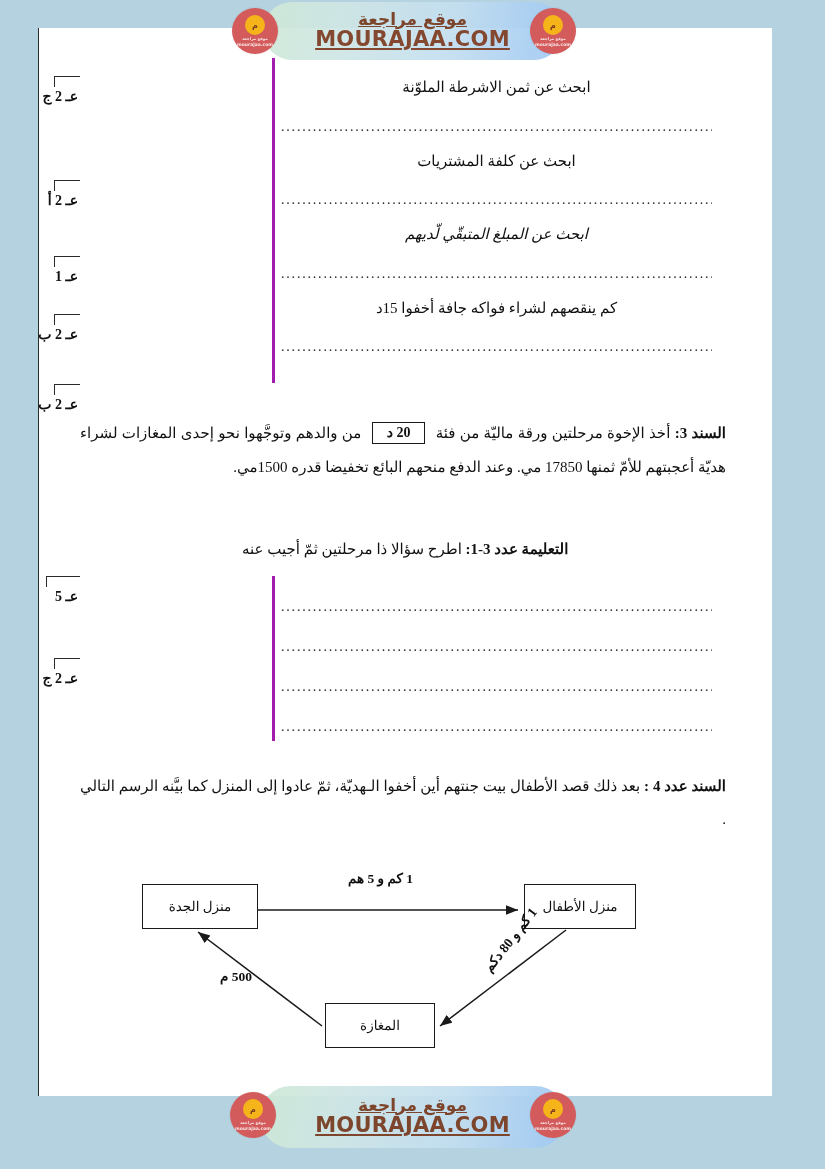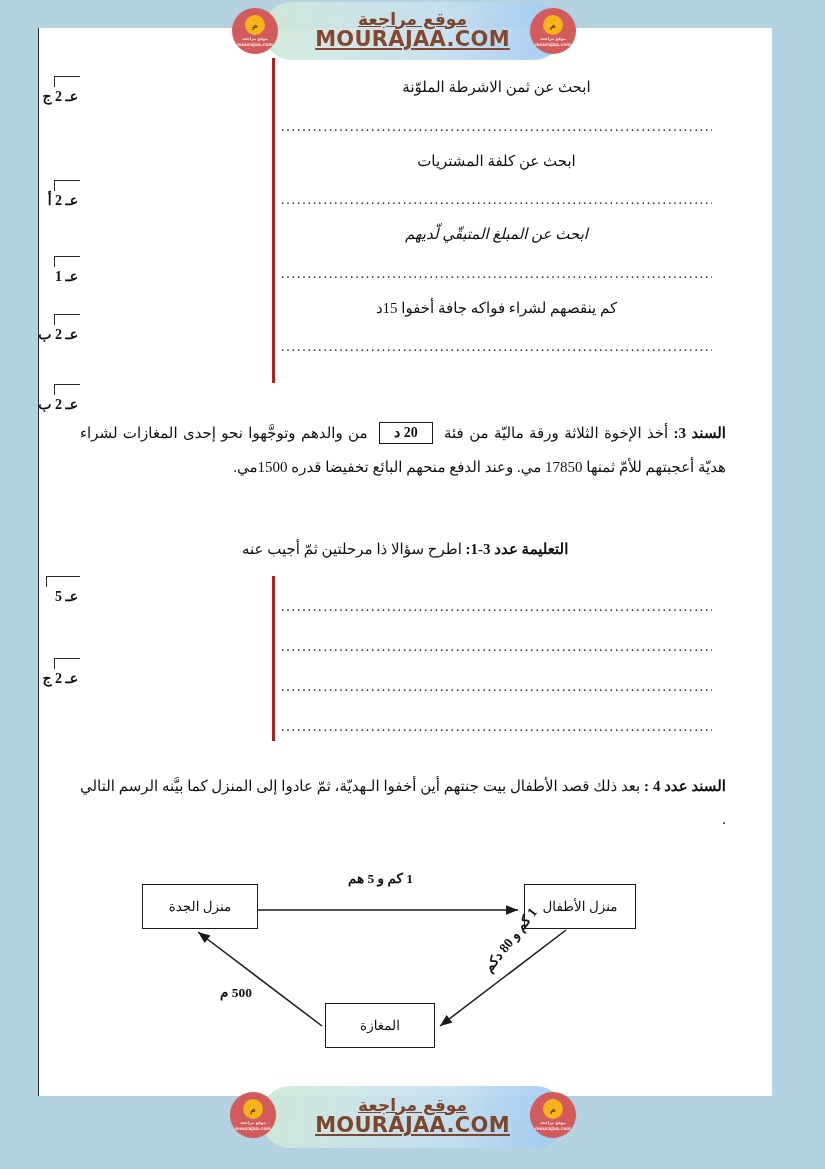--- a/index.html
+++ b/index.html
@@ -170,21 +170,21 @@
     top: 28px;
     width: 692px;
     height: 1068px;
     direction: rtl;
     color: #111;
   }
 
   
   .ruled-block {
     position: absolute;
-    border-left: 3px solid #b91c1c;
+    border-left: 3px solid #a21caf;
     box-sizing: border-box;
     padding-left: 6px;
   }
 
   .q-line {
     font-family: "Liberation Serif", "DejaVu Serif", serif;
     font-size: 15px;
     line-height: 1.3;
     text-align: center;
     white-space: nowrap;
@@ -261,21 +261,21 @@
     position: absolute;
     font-family: "Liberation Serif", serif;
     font-size: 13.5px;
     font-weight: 700;
     color: #111;
     white-space: nowrap;
     direction: rtl;
   }
   #lbl-top   { left: 268px; top: 30px; }
   #lbl-right { left: 400px; top: 125px; transform: rotate(-52deg); transform-origin: left top; }
-  #lbl-left  { left: 140px; top: 144px; text-align: right; }
+  #lbl-left  { left: 140px; top: 128px; text-align: right; }
 
   svg.edges { position: absolute; left: 0; top: 0; overflow: visible; }
 </style>
 </head>
 <body>
 
 <div id="page-bg"></div>
 <div id="paper"></div>
 
 <div id="margin-col">
@@ -321,21 +321,21 @@
 
     <div class="q-line" style="margin-top:17px;font-style:italic;">ابحث عن المبلغ المتبقّي لّديهم</div>
     <div class="dots" style="margin-top:21px;">...............................................................................................</div>
 
     <div class="q-line" style="margin-top:17px;">كم ينقصهم لشراء فواكه جافة أخفوا 15د</div>
     <div class="dots" style="margin-top:21px;">...............................................................................................</div>
   </div>
 
   <div class="para" id="source3" style="left:0px; top:388px; width:646px;">
     <b>السند 3:</b>
-    <span>أخذ الإخوة الثلاثة ورقة ماليّة من فئة</span>
+    <span>أخذ الإخوة مرحلتين ورقة ماليّة من فئة</span>
     <span class="money-box">20 د</span>
     <span>من والدهم وتوجَّهوا نحو إحدى المغازات لشراء هديّة أعجبتهم للأمّ ثمنها 17850 مي. وعند الدفع منحهم البائع تخفيضا قدره 1500مي.</span>
   </div>
 
   <div class="instr" id="instr31" style="left:162px; top:512px;">
     <b>التعليمة عدد 3-1:</b>
     <span>اطرح سؤالا ذا مرحلتين ثمّ أجيب عنه</span>
   </div>
 
   <div class="ruled-block" id="ans-block" style="left:192px; top:548px; width:440px; height:165px;">

